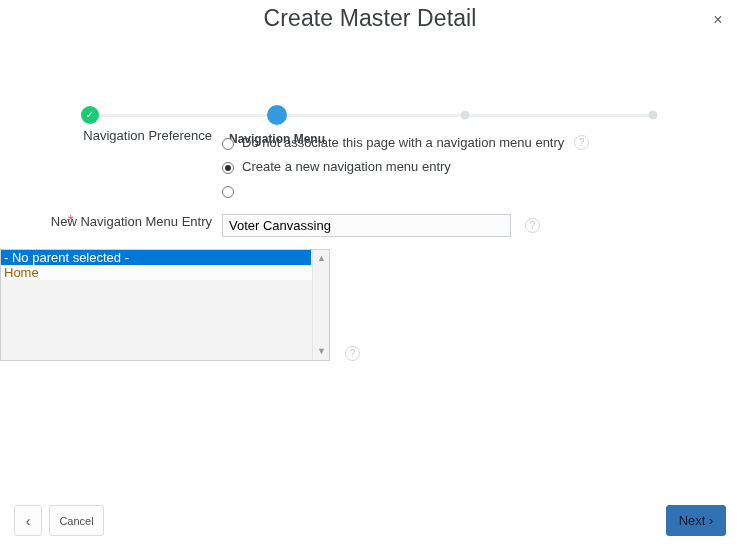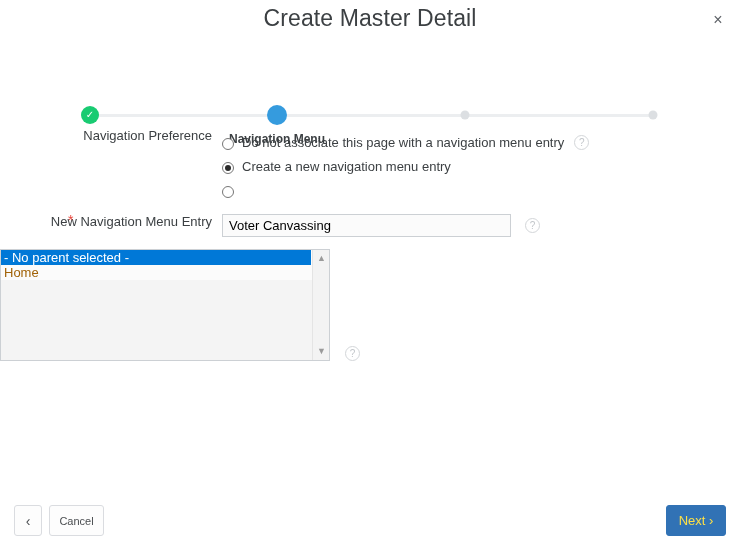--- a/index.html
+++ b/index.html
@@ -304,21 +304,21 @@
   }
   .btn-next {
     position: absolute;
     right: 14px;
     top: 10px;
     width: 60px;
     height: 31px;
     background: #3172b5;
     border: 1px solid #3172b5;
     border-radius: 3px;
-    color: #fde047;
+    color: #0f172a;
     font-size: 13px;
     cursor: pointer;
     font-family: "Liberation Sans", sans-serif;
   }
 </style>
 </head>
 <body>
 
 <div class="dialog-header">
   <div class="dialog-title">Create Master Detail</div>

